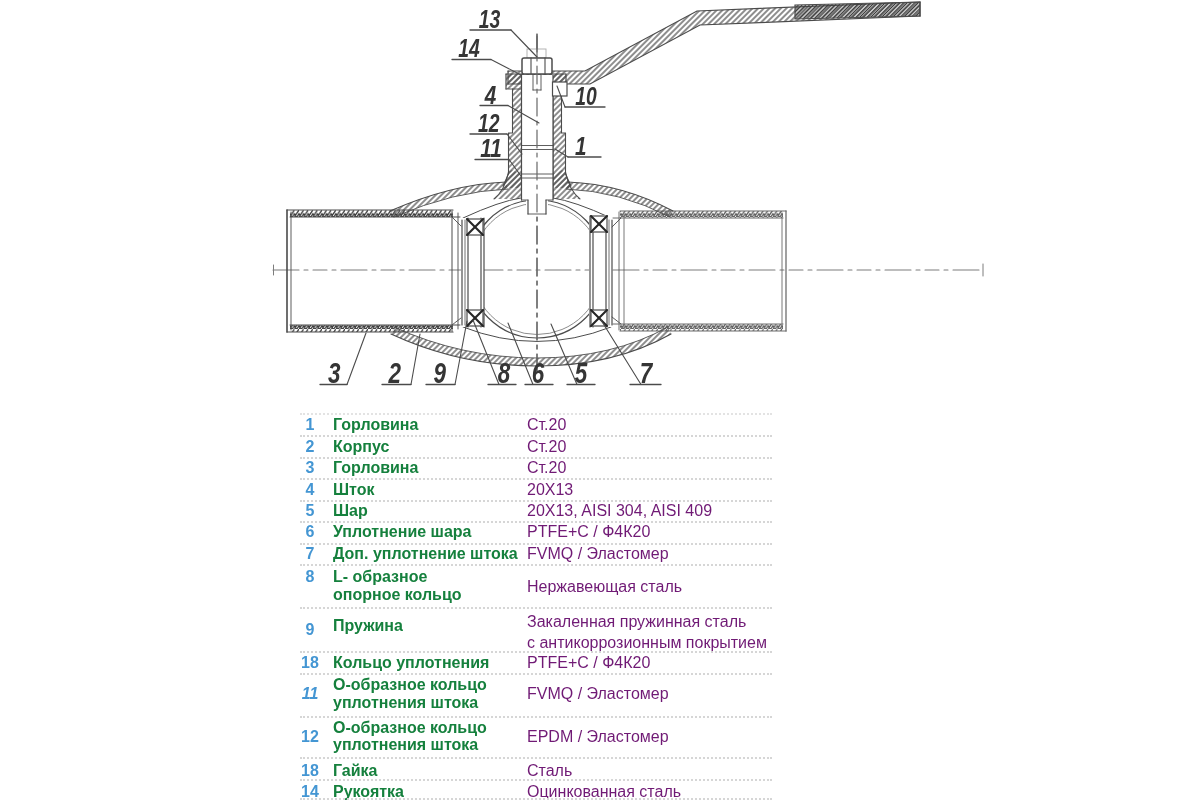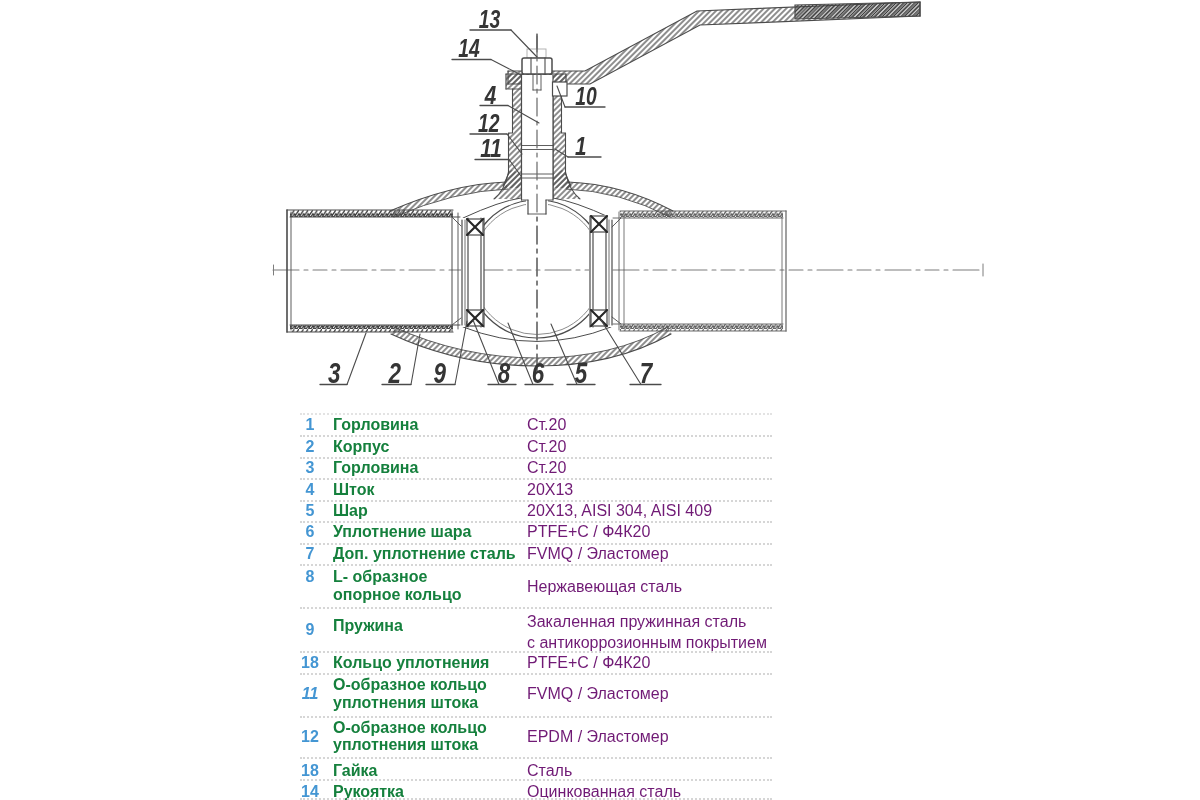--- a/index.html
+++ b/index.html
@@ -332,21 +332,21 @@
 <div class="sep" style="top:521px;"></div>
 <div class="row" style="top:523px;">
         <span class="num">6</span>
         <span class="nm">Уплотнение шара</span>
         <span class="mt">PTFE+C / Ф4К20</span>
       </div>
 
 <div class="sep" style="top:543px;"></div>
 <div class="row" style="top:545px;">
         <span class="num">7</span>
-        <span class="nm">Доп. уплотнение сталь</span>
+        <span class="nm">Доп. уплотнение штока</span>
         <span class="mt">FVMQ / Эластомер</span>
       </div>
 
 <div class="sep" style="top:564px;"></div>
 <div class="row" style="top:568px;">
         <span class="num">8</span>
         <span class="nm">L- образное<br>опорное кольцо</span>
         <span class="mt" style="top:10px;">Нержавеющая сталь</span>
       </div>
 

